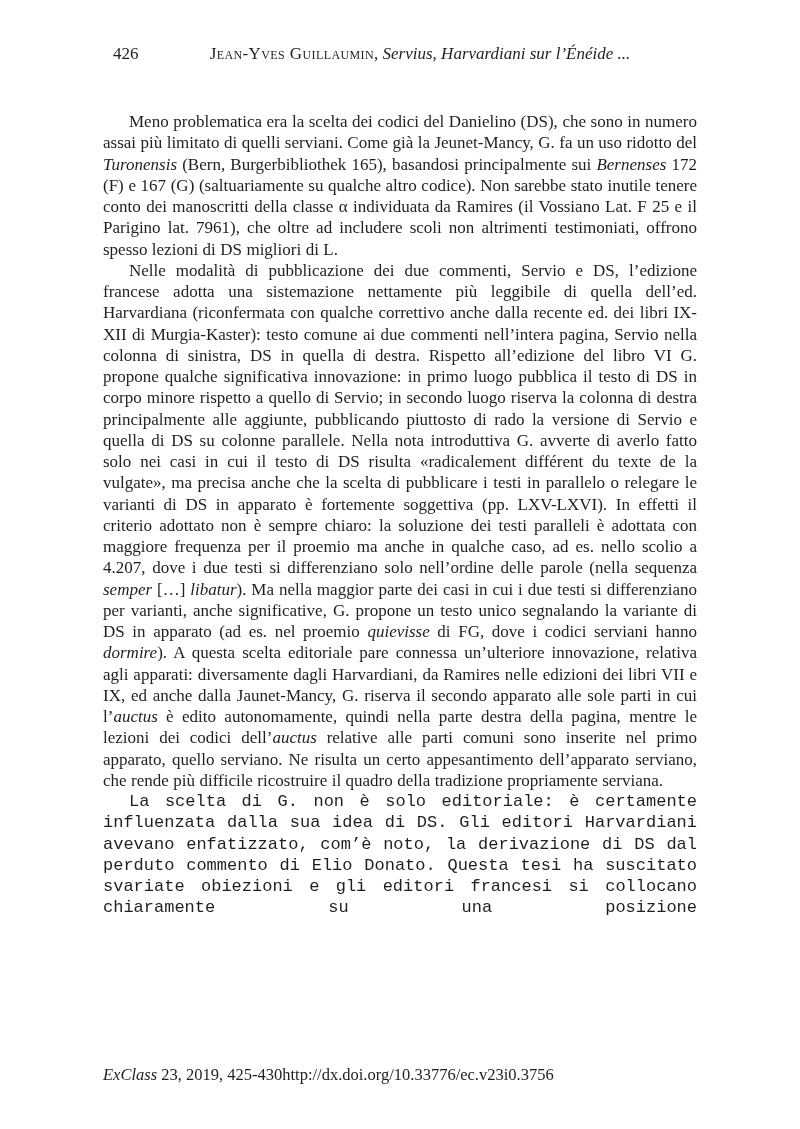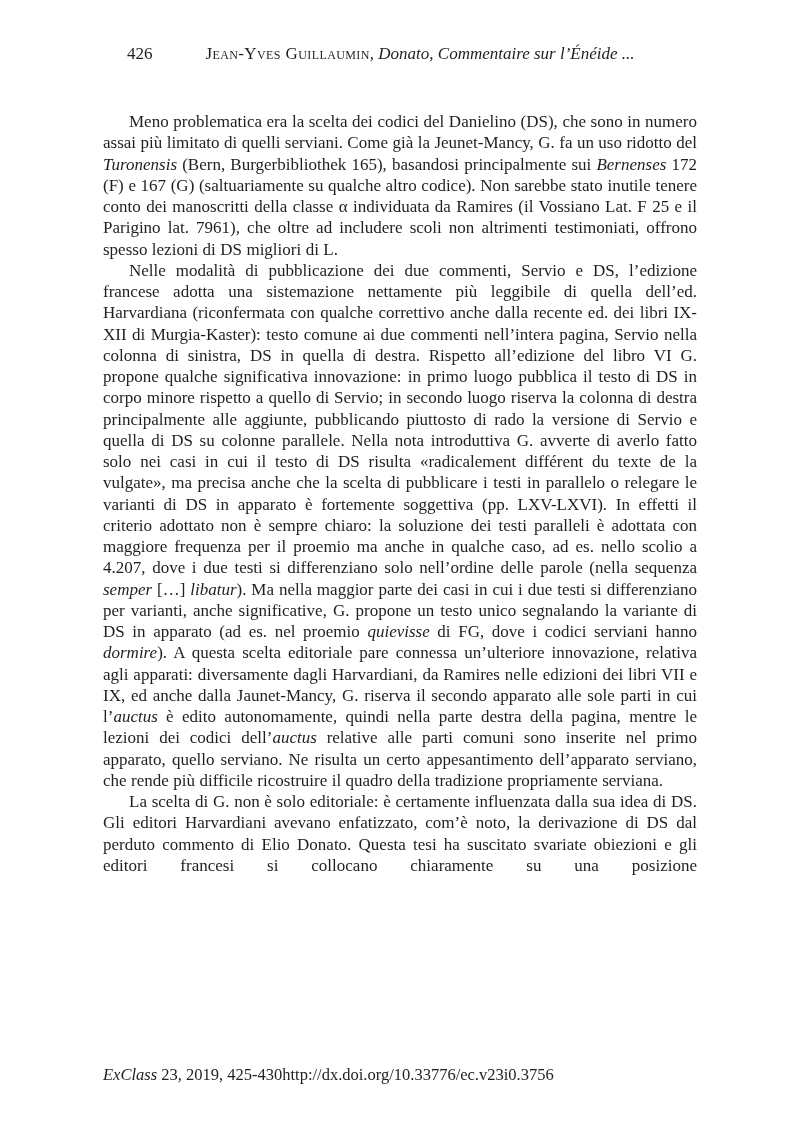--- a/index.html
+++ b/index.html
@@ -20,21 +20,21 @@
   .running-head {
     position: absolute;
     top: 43px;
     left: 103px;
     width: 594px;
     font-size: 17px;
     line-height: 21px;
   }
   .page-number {
     position: absolute;
-    left: 24px;
+    left: 10px;
     top: 0;
   }
   .running-title {
     text-align: center;
     padding-left: 40px;
     white-space: nowrap;
   }
   .sc {
     font-variant: small-caps;
     letter-spacing: 0.4px;
@@ -54,41 +54,42 @@
   .body-text p {
     margin: 0;
     padding: 0;
     text-indent: 26px;
   }
   .body-text p.no-indent {
     text-indent: 0;
   }
   .body-text p.justify-last {
     text-align-last: justify;
+    font-family: Liberation Mono, monospace;
   }
   
   .page-footer {
     position: absolute;
     top: 1064px;
     left: 103px;
     width: 597px;
     display: flex;
     align-items: baseline;
     font-size: 16.5px;
     line-height: 21px;
   }
 </style>
 </head>
 <body>
 
 <div class="page">
 
   <div class="running-head">
     <span class="page-number">426</span>
-    <div class="running-title"><span class="sc">Jean-Yves Guillaumin</span><span>, </span><i>Donato, Commentaire sur l’Énéide ...</i></div>
+    <div class="running-title"><span class="sc">Jean-Yves Guillaumin</span><span>, </span><i>Servius, Harvardiani sur l’Énéide ...</i></div>
   </div>
 
   <div class="body-text">
       <p><span>Meno problematica era la scelta dei codici del Danielino (DS), che sono in numero assai più limitato di quelli serviani. Come già la Jeunet-Mancy, G. fa un uso ridotto del </span><i>Turonensis</i><span> (Bern, Burgerbibliothek 165), basandosi principalmente sui </span><i>Bernenses</i><span> 172 (F) e 167 (G) (saltuariamente su qualche altro codice). Non sarebbe stato inutile tenere conto dei manoscritti della classe α individuata da Ramires (il Vossiano Lat. F 25 e il Parigino lat. 7961), che oltre ad includere scoli non altrimenti testimoniati, offrono spesso lezioni di DS migliori di L.</span></p>
       <p><span>Nelle modalità di pubblicazione dei due commenti, Servio e DS, l’edizione francese adotta una sistemazione nettamente più leggibile di quella dell’ed. Harvardiana (riconfermata con qualche correttivo anche dalla recente ed. dei libri IX-XII di Murgia-Kaster): testo comune ai due commenti nell’intera pagina, Servio nella colonna di sinistra, DS in quella di destra. Rispetto all’edizione del libro VI G. propone qualche significativa innovazione: in primo luogo pubblica il testo di DS in corpo minore rispetto a quello di Servio; in secondo luogo riserva la colonna di destra principalmente alle aggiunte, pubblicando piuttosto di rado la versione di Servio e quella di DS su colonne parallele. Nella nota introduttiva G. avverte di averlo fatto solo nei casi in cui il testo di DS risulta «radicalement différent du texte de la vulgate», ma precisa anche che la scelta di pubblicare i testi in parallelo o relegare le varianti di DS in apparato è fortemente soggettiva (pp. LXV-LXVI). In effetti il criterio adottato non è sempre chiaro: la soluzione dei testi paralleli è adottata con maggiore frequenza per il proemio ma anche in qualche caso, ad es. nello scolio a 4.207, dove i due testi si differenziano solo nell’ordine delle parole (nella sequenza </span><i>semper</i><span> […] </span><i>libatur</i><span>). Ma nella maggior parte dei casi in cui i due testi si differenziano per varianti, anche significative, G. propone un testo unico segnalando la variante di DS in apparato (ad es. nel proemio </span><i>quievisse</i><span> di FG, dove i codici serviani hanno </span><i>dormire</i><span>). A questa scelta editoriale pare connessa un’ulteriore innovazione, relativa agli apparati: diversamente dagli Harvardiani, da Ramires nelle edizioni dei libri VII e IX, ed anche dalla Jaunet-Mancy, G. riserva il secondo apparato alle sole parti in cui l’</span><i>auctus</i><span> è edito autonomamente, quindi nella parte destra della pagina, mentre le lezioni dei codici dell’</span><i>auctus</i><span> relative alle parti comuni sono inserite nel primo apparato, quello serviano. Ne risulta un certo appesantimento dell’apparato serviano, che rende più difficile ricostruire il quadro della tradizione propriamente serviana.</span></p>
       <p class="justify-last"><span>La scelta di G. non è solo editoriale: è certamente influenzata dalla sua idea di DS. Gli editori Harvardiani avevano enfatizzato, com’è noto, la derivazione di DS dal perduto commento di Elio Donato. Questa tesi ha suscitato svariate obiezioni e gli editori francesi si collocano chiaramente su una posizione</span></p>
     </div>
 
   <div class="page-footer">
     <span><i>ExClass</i><span> 23, 2019, 425-430</span></span>

